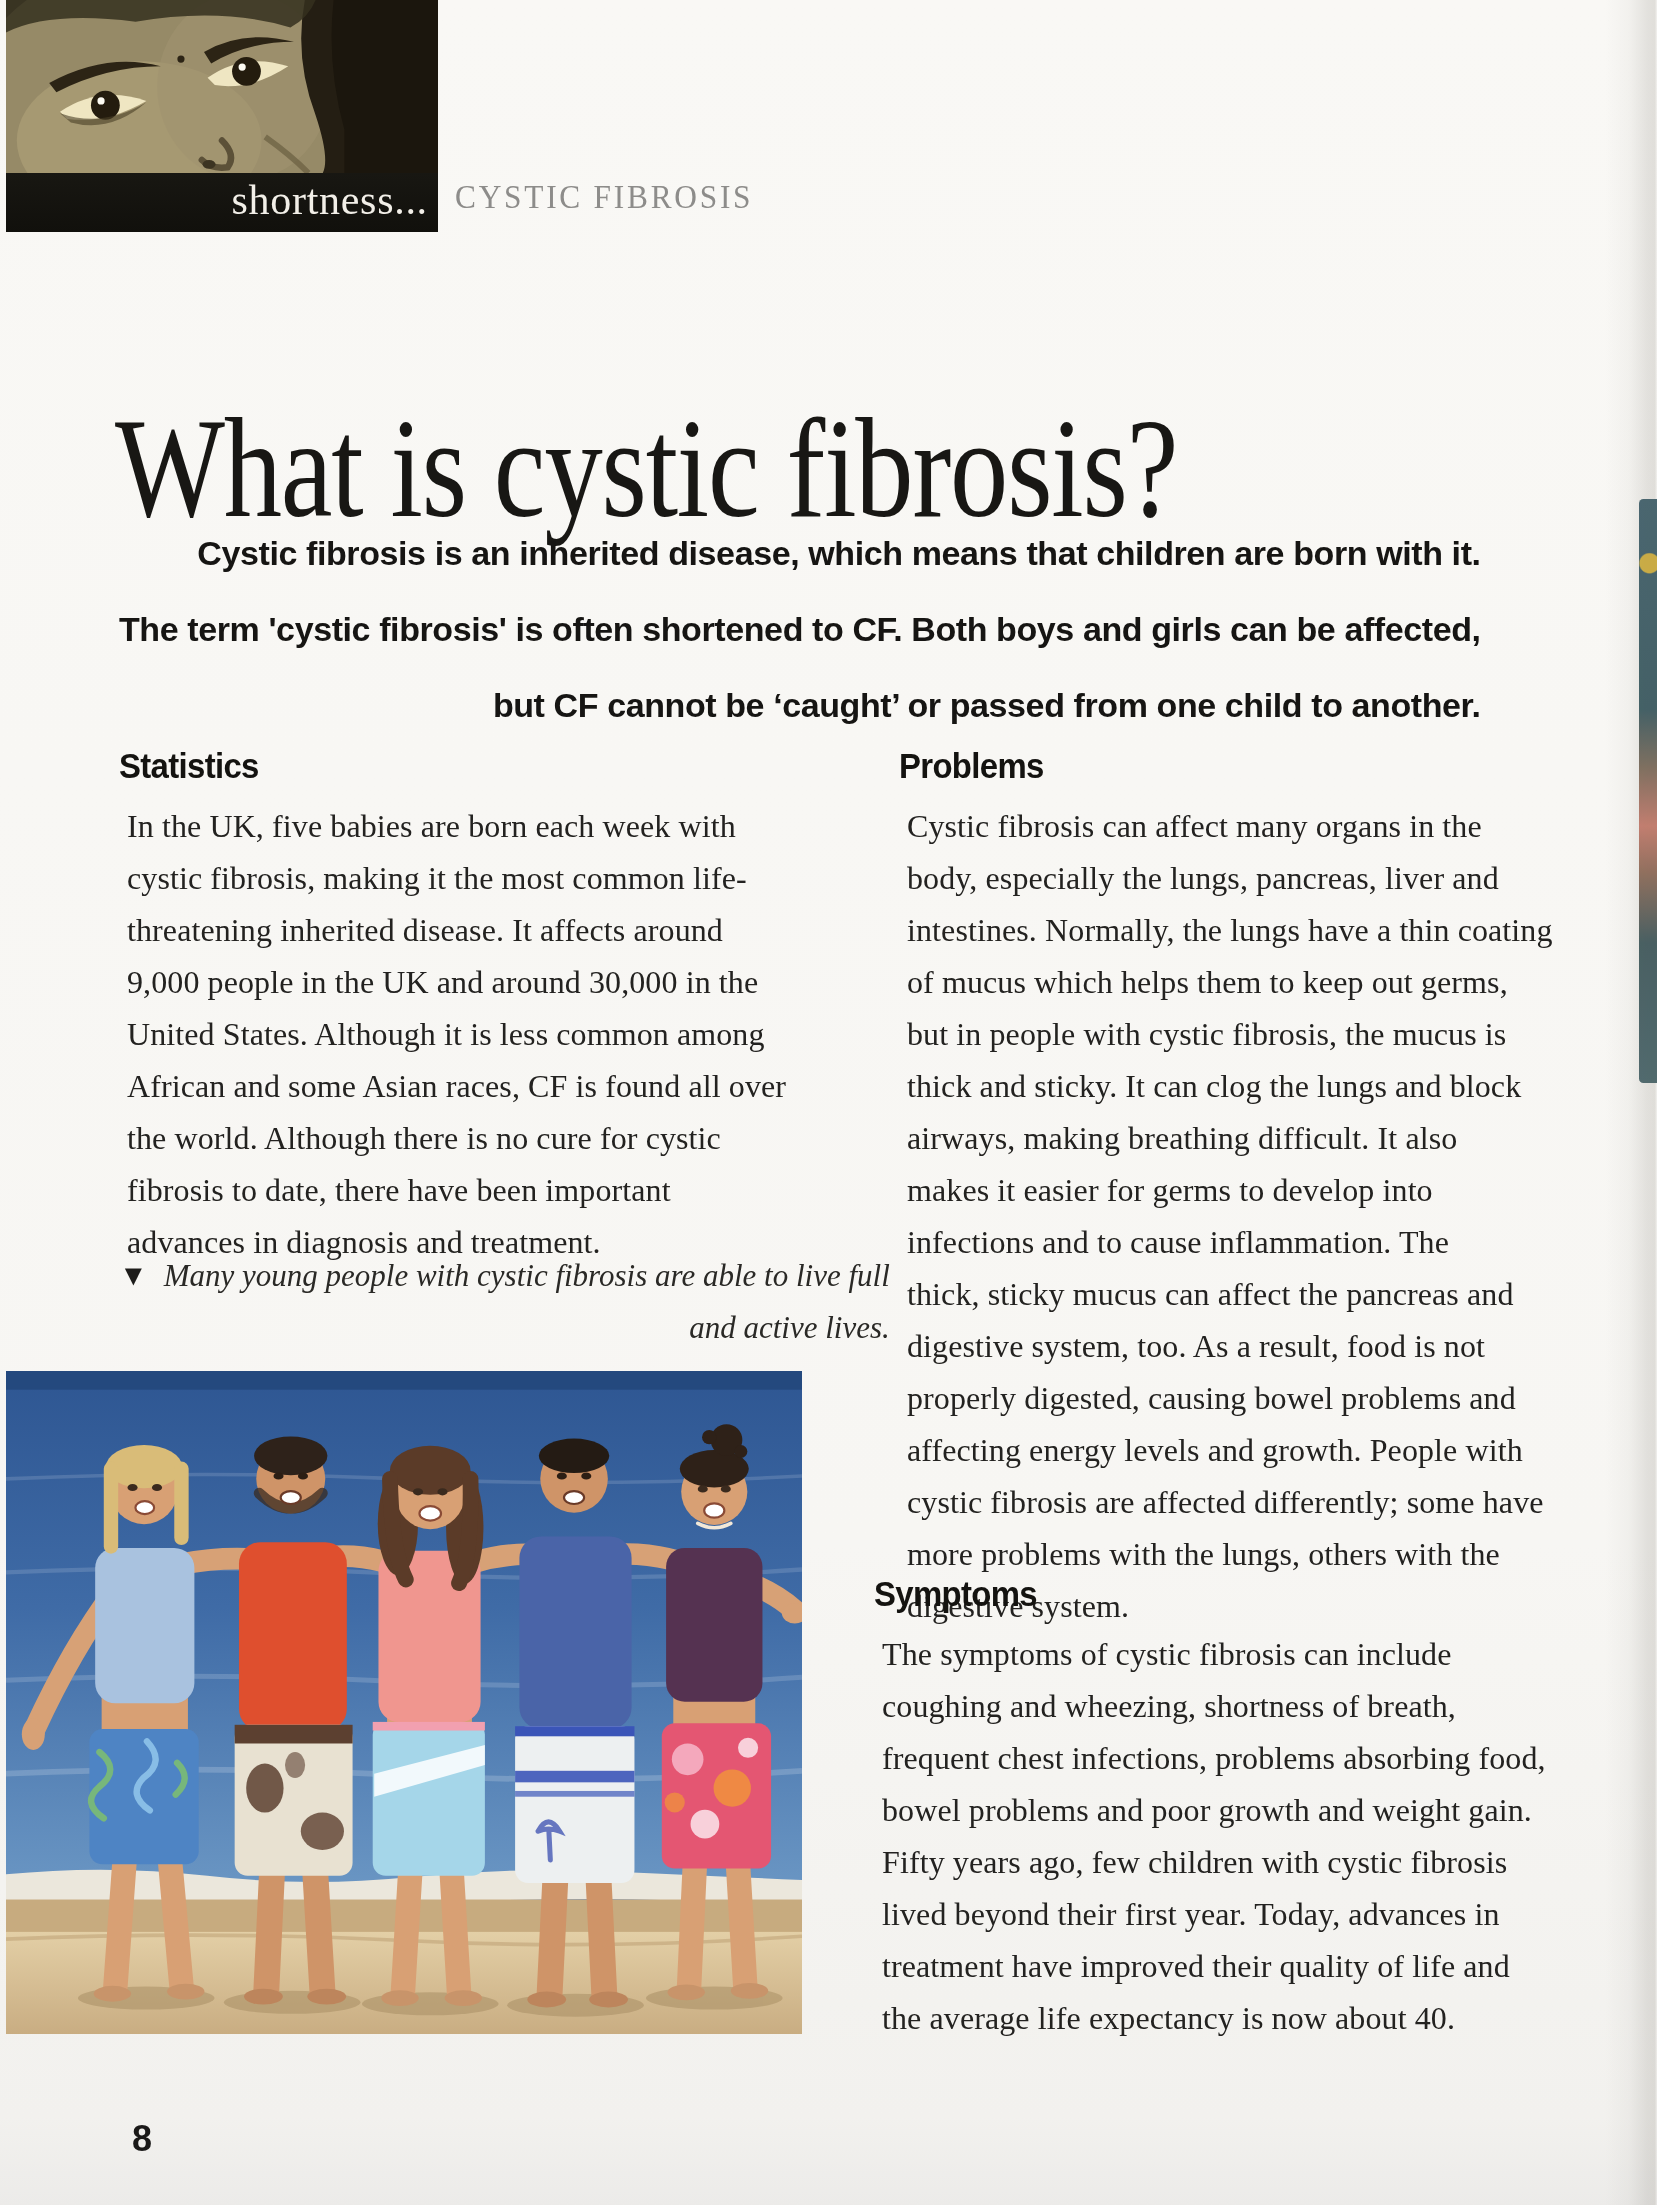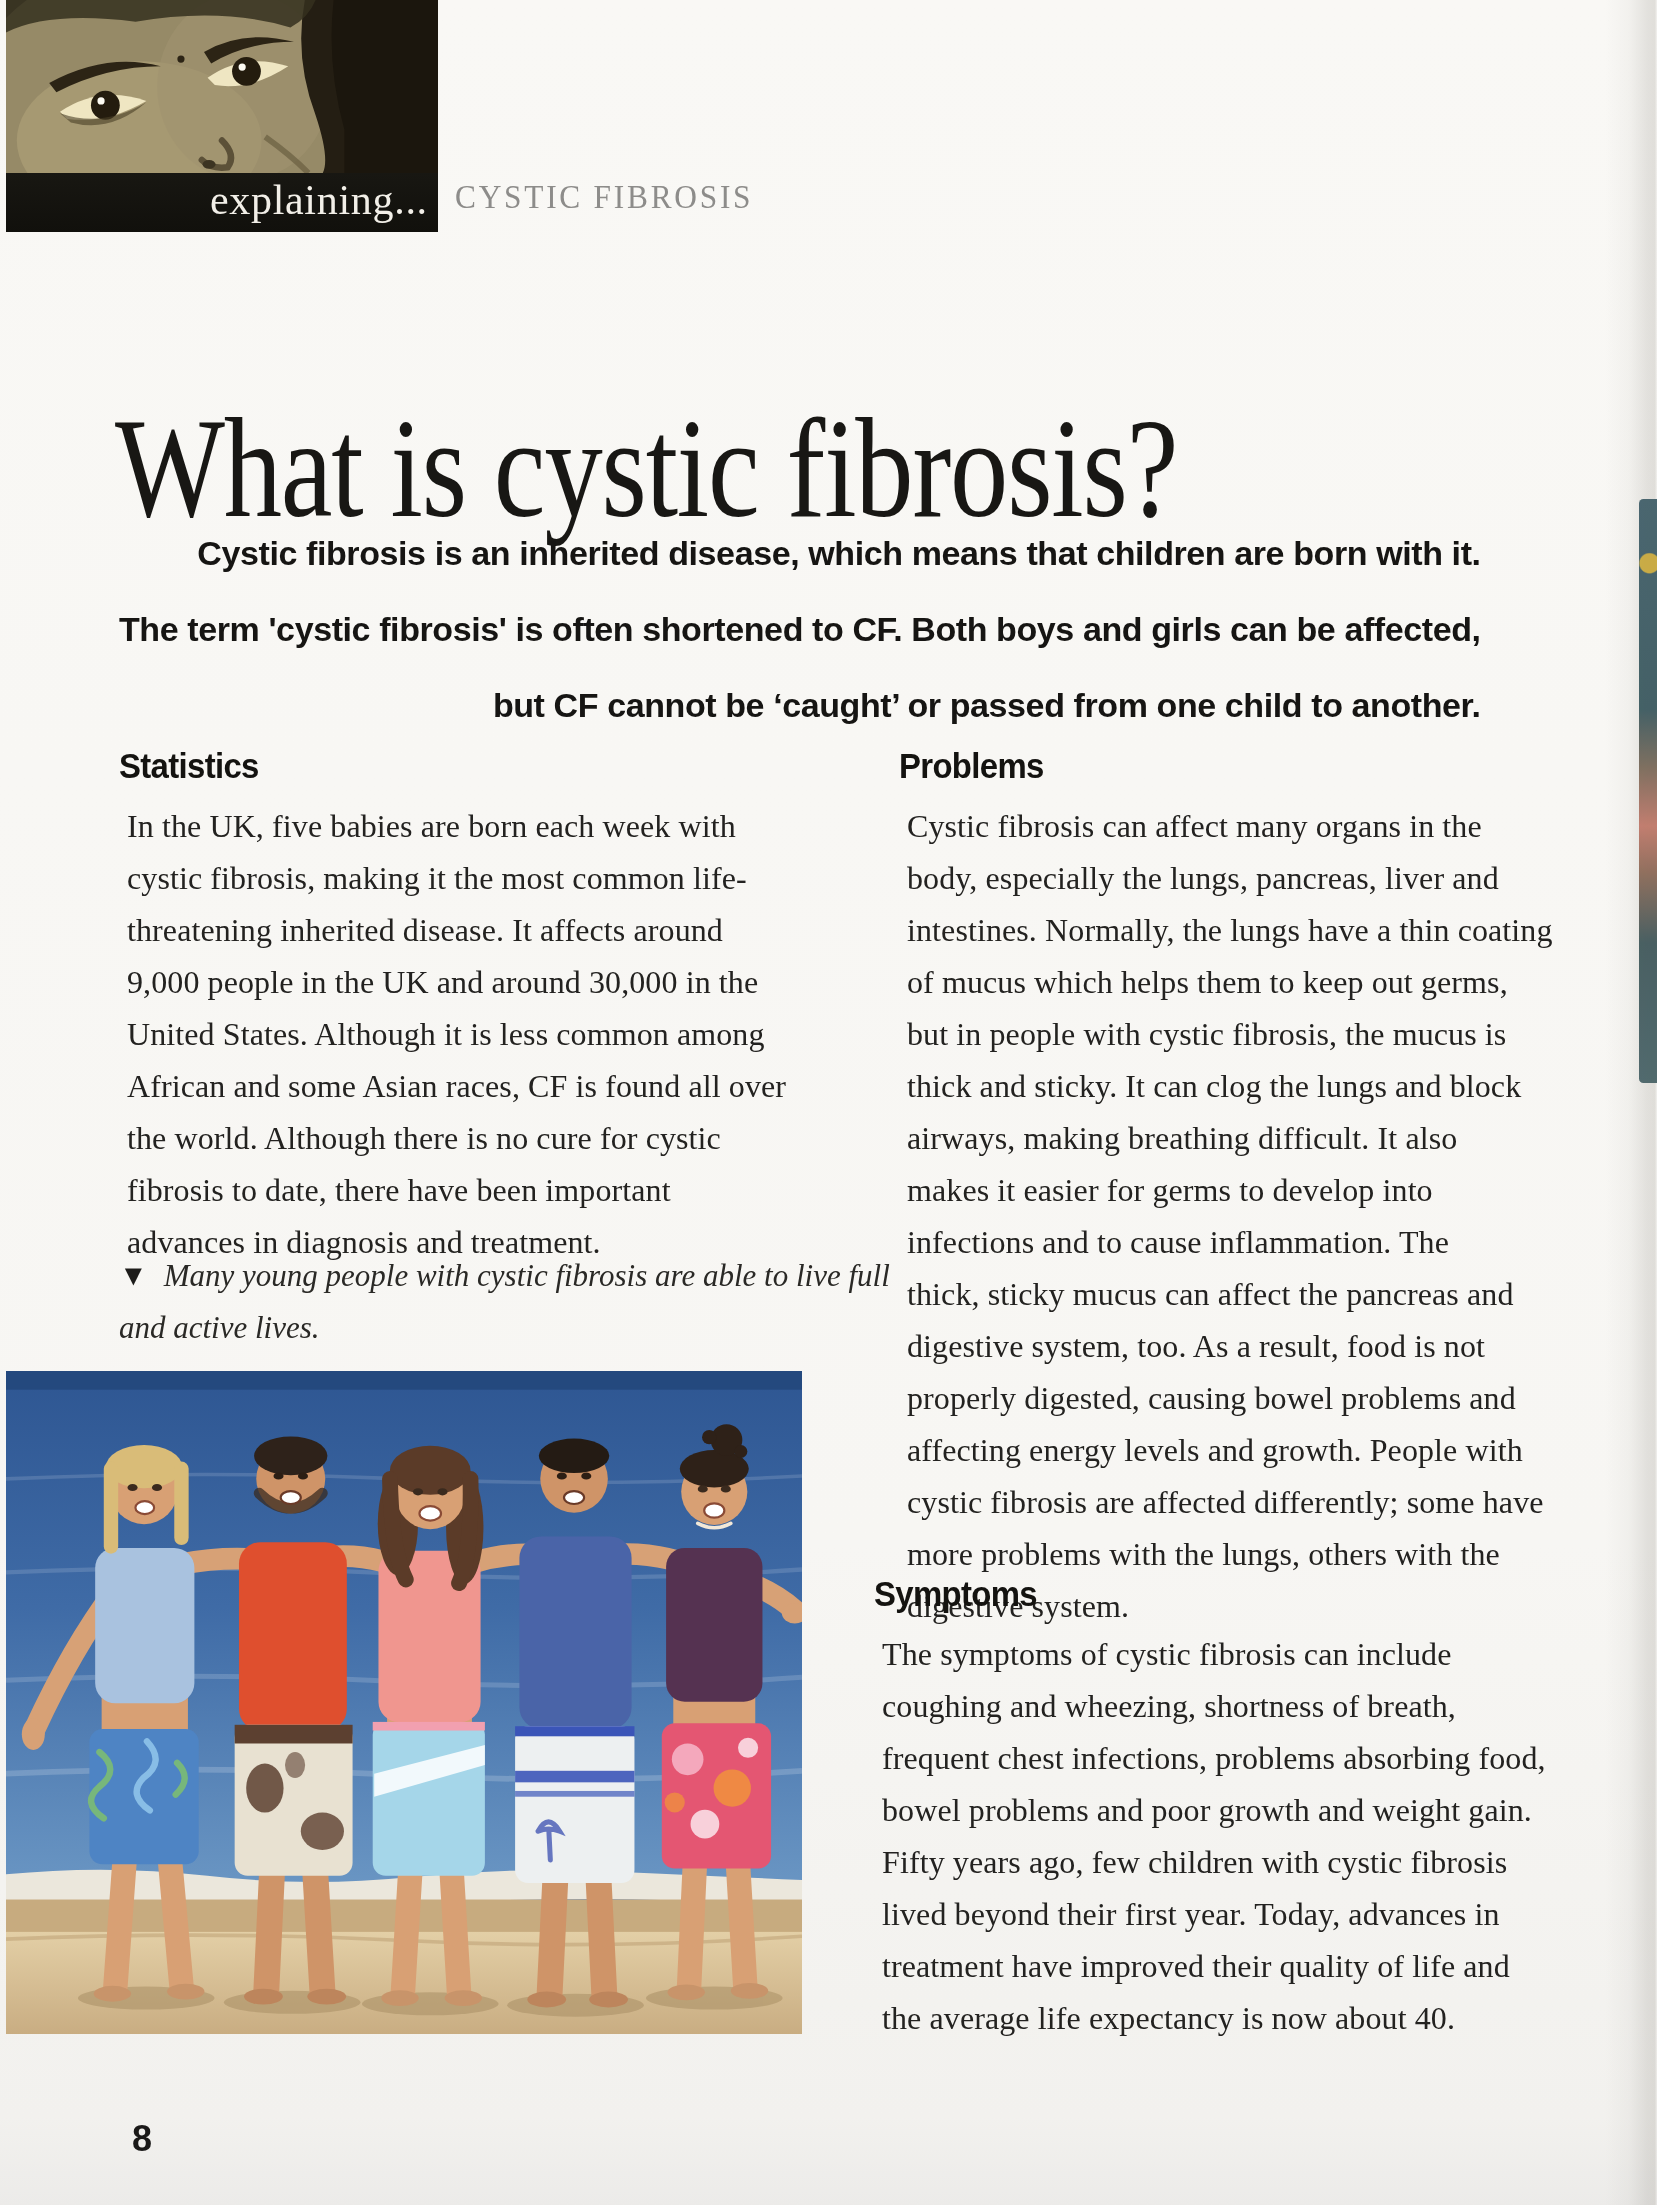--- a/index.html
+++ b/index.html
@@ -58,21 +58,21 @@
     color:var(--ink,#232220);letter-spacing:0.1px;
     white-space:pre;margin:8px;
   }
   #statistics{left:119px;top:748px;}
   #problems{left:899px;top:748px;}
   #symptoms{left:874px;top:1576px;}
   
   .caption{
     position:absolute;left:119px;top:1250px;margin:0;
     font:italic 400 31px/52px "Liberation Serif",serif;
-    color:#2a2926;white-space:pre;
+    color:#2a2926;white-space:pre;text-align:right;
   }
   .caption .tri{
     font-style:normal;color:#1d1c1a;font-size:29px;margin-right:16px;
     display:inline-block;transform:translateY(-1.4px);
   }
   
   .beach-photo{
     position:absolute;left:5.8px;top:1371px;width:796px;height:663px;
     background:#4a74a8;
   }
@@ -125,21 +125,21 @@
       <circle cx="328" cy="93" r="5" fill="#fdfbf2"></circle>
 
       <circle cx="243" cy="82" r="5" fill="#2c2415"></circle>
 
       <path d="M300,195 Q320,215 308,232 Q285,235 272,222" fill="none" stroke="#5c5138" stroke-width="9" stroke-linecap="round"></path>
       <ellipse cx="282" cy="228" rx="9" ry="6" fill="#3c3422"></ellipse>
 
       <path d="M360,190 Q395,215 420,240" fill="none" stroke="#6a5e40" stroke-width="8" opacity=".7"></path>
     </svg>
     <div class="series-band">
-      <span class="series-label">explaining...</span>
+      <span class="series-label">shortness...</span>
     </div>
   </div>
 
   <div class="page-topic">CYSTIC FIBROSIS</div>
 
   <h1 class="page-title">What is cystic fibrosis?</h1>
 
   <p class="intro">Cystic fibrosis is an inherited disease, which means that children are born with it.
 The term 'cystic fibrosis' is often shortened to CF. Both boys and girls can be affected,
 but CF cannot be ‘caught’ or passed from one child to another.</p>

